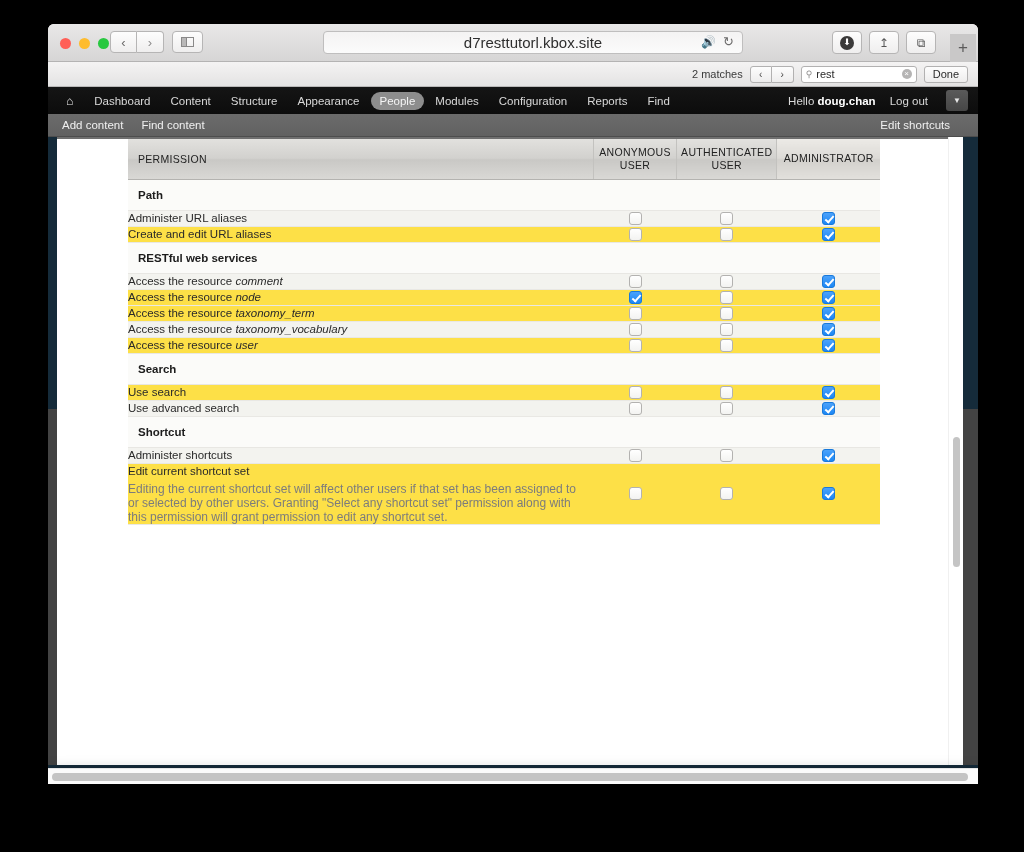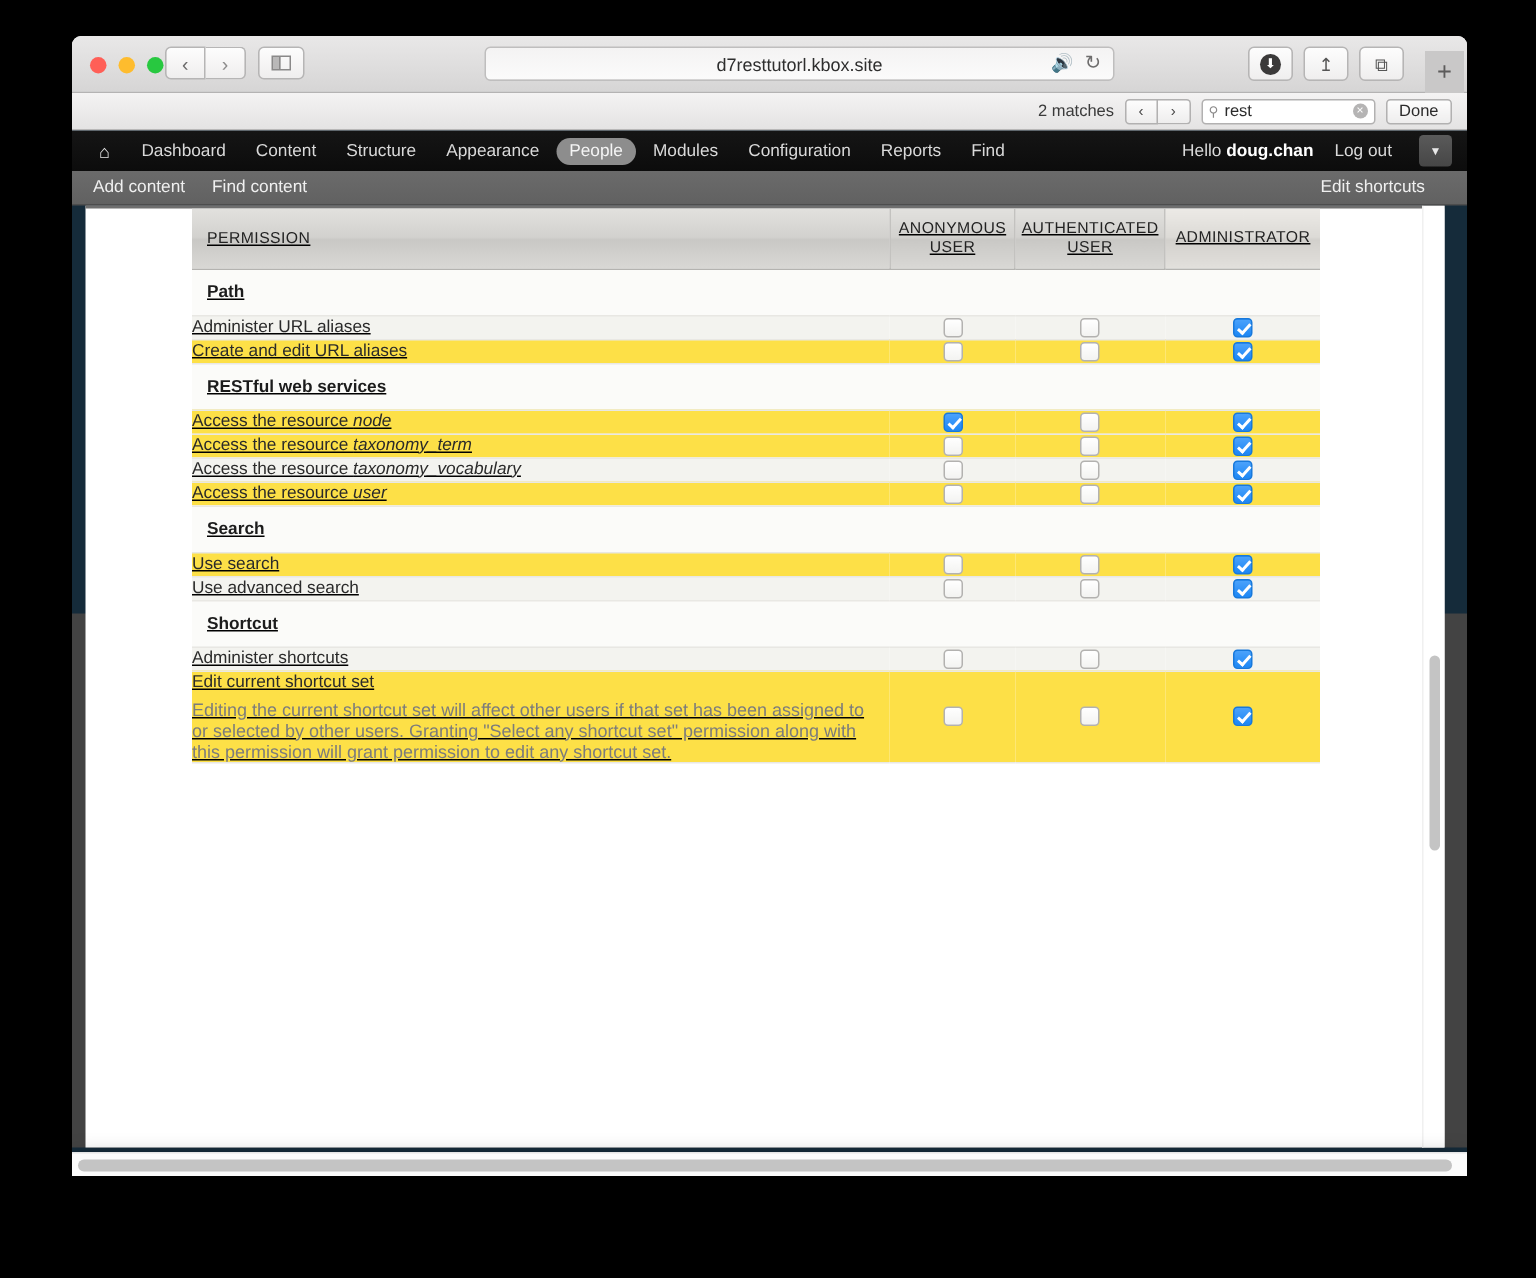--- a/index.html
+++ b/index.html
@@ -58,21 +58,21 @@
     background: #b9b8b8; border-right: 1px solid #8a8989;
   }
 
   #urlbar {
     position: absolute; left: 275px; top: 7px;
     width: 420px; height: 23px;
     background: linear-gradient(to bottom, #f4f3f3, #fbfbfb);
     border: 1px solid #bfbebe; border-radius: 4px;
     display: flex; align-items: center; justify-content: center;
   }
-  #url-text { font-size: 12px; color: #2e2e2e; }
+  #url-text { font-size: 15px; color: #2e2e2e; }
   .url-right { position: absolute; right: 8px; top: 3px; display: flex; gap: 7px; align-items: center; }
   .speaker-icon { font-size: 12px; color: #2d8ae5; line-height: 1; }
   .reload-icon  { font-size: 13px; color: #6e6d6d; line-height: 1; }
 
   .toolbar-right { position: absolute; right: 42px; top: 7px; display: flex; gap: 7px; }
   .tbtn {
     width: 30px; height: 23px;
     background: linear-gradient(to bottom, #fdfdfd, #efeeee);
     border: 1px solid #b6b5b5; border-radius: 4px;
     display: flex; align-items: center; justify-content: center;
@@ -196,21 +196,20 @@
   
   #sticky-header {
     position: absolute; left: 0; right: 0; top: 0;
     height: 2px; background: #6f6f6f;
   }
 
   #perm-table-wrap {
     position: absolute;
     left: 71px; right: 0; top: 2px; bottom: 0;
     overflow: hidden;
-    text-decoration: underline;
   }
   table.perm {
     width: 752px;
     border-collapse: collapse;
     font-size: 11.5px;
     color: #2a2a2a;
   }
   table.perm th {
     background: linear-gradient(to bottom, #e2e1de 0%, #d2d1ce 48%, #c9c8c5 52%, #d9d8d5 100%);
     border-bottom: 1px solid #b4b3b0;
@@ -435,20 +434,26 @@
                 </tr>
                 <tr class="perm-row even">
                   <td class="perm-label"><span>Create and edit URL aliases</span></td>
                   <td class="cbcell"><span class="cb"></span></td>
                   <td class="cbcell"><span class="cb"></span></td>
                   <td class="cbcell"><span class="cb checked"></span></td>
                 </tr>
                 <tr class="section">
                   <td colspan="4">RESTful web services</td>
                 </tr>
+                <tr class="perm-row odd">
+                  <td class="perm-label"><span>Access the resource </span><em>comment</em></td>
+                  <td class="cbcell"><span class="cb"></span></td>
+                  <td class="cbcell"><span class="cb"></span></td>
+                  <td class="cbcell"><span class="cb checked"></span></td>
+                </tr>
                 <tr class="perm-row even">
                   <td class="perm-label"><span>Access the resource </span><em>node</em></td>
                   <td class="cbcell"><span class="cb checked"></span></td>
                   <td class="cbcell"><span class="cb"></span></td>
                   <td class="cbcell"><span class="cb checked"></span></td>
                 </tr>
                 <tr class="perm-row even">
                   <td class="perm-label"><span>Access the resource </span><em>taxonomy_term</em></td>
                   <td class="cbcell"><span class="cb"></span></td>
                   <td class="cbcell"><span class="cb"></span></td>

